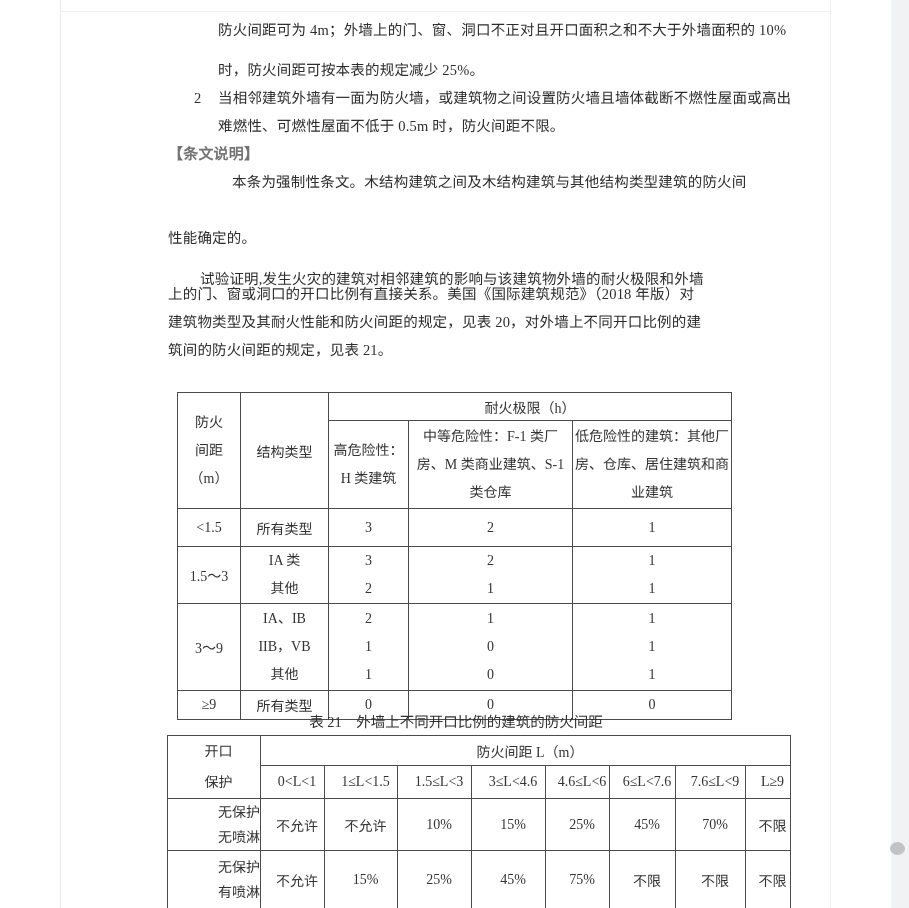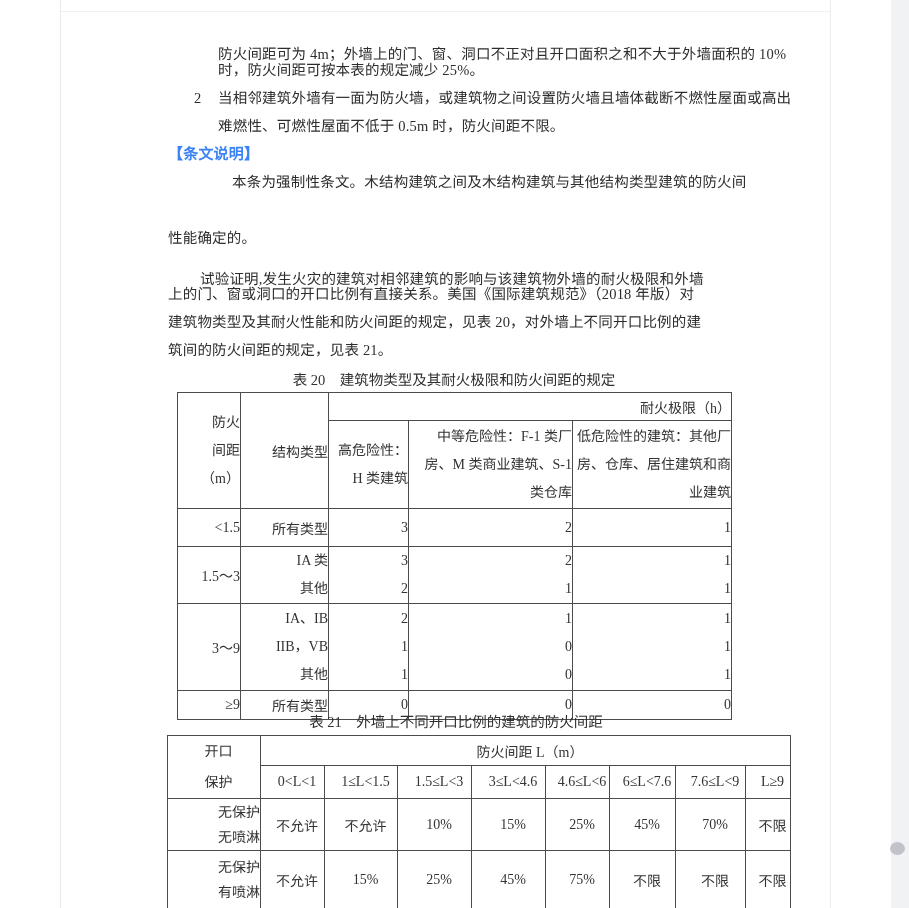--- a/index.html
+++ b/index.html
@@ -7,44 +7,44 @@
         font-family:"Liberation Serif","DejaVu Serif",serif;color:#2d2d2d;}
   .edge-v{position:absolute;top:0;bottom:0;width:1px;background:#e9e9e9;}
   .edge-left{left:60px;}
   .edge-right{left:830px;background:#ededed;}
   .top-divider{position:absolute;left:61px;top:11px;width:769px;height:1px;background:#f1f1f1;}
   .scroll-track{position:absolute;top:0;right:0;width:18px;height:908px;background:#f1f2f3;}
   .scroll-thumb{position:absolute;left:890px;top:842px;width:15px;height:13px;border-radius:50%;background:#c1c3c9;cursor:pointer;}
 
   
   .tl{position:absolute;height:28px;line-height:28px;font-size:14.5px;white-space:nowrap;letter-spacing:0.2px;}
-  .pos-l1 {left:218px;top:40px;text-align:center;}
+  .pos-l1 {left:218px;top:16px;text-align:center;}
   .pos-l2 {left:218px;top:56px;}
   .pos-num{left:194px;top:84px;}
   .pos-l3 {left:218px;top:84px;}
   .pos-l4 {left:218px;top:112px;}
-  .pos-l5 {left:168px;top:140px;font-family:"Liberation Sans","DejaVu Sans",sans-serif;font-weight:700;font-size:15px;color:#3b82f6;}
+  .pos-l5 {left:168px;top:140px;font-family:"Liberation Sans","DejaVu Sans",sans-serif;font-weight:700;font-size:15px;color:#737373;}
   .pos-l6 {left:200px;top:168px;margin-left:32px;}
   .pos-l7 {left:168px;top:196px;}
   .pos-l8 {left:168px;top:224px;}
   .pos-l9 {left:200px;top:252px;margin-top:13px;}
   .pos-l10{left:168px;top:280px;}
   .pos-l11{left:168px;top:308px;}
   .pos-l12{left:168px;top:336px;}
 
   .caption{position:absolute;text-align:center;font-size:14.5px;color:#2f2f2f;white-space:nowrap;}
   .cap20{left:177px;top:367px;width:554px;height:26px;line-height:26px;}
   .cap21{left:167px;top:709px;width:578px;height:26px;line-height:26px;}
 
   table.doc{position:absolute;border-collapse:collapse;table-layout:fixed;font-size:14px;color:#333;}
   table.doc td{border:1px solid #4b4b4b;vertical-align:middle;padding:0;overflow:hidden;}
   table.doc td div{white-space:nowrap;}
   .t20{left:177px;top:392px;}
   .t21{left:167px;top:735px;}
-  .c{text-align:right;}
+  .c{text-align:center;}
   .lh28 div{line-height:28px;}
   tr.h28{height:28px;} tr.h88{height:88px;} tr.h27{height:38px;margin-top:26px;}
   tr.h56{height:56px;} tr.h87{height:87px;} tr.h29{height:29px;}
   tr.h30{height:30px;} tr.h32{height:32px;} tr.h52{height:52px;} tr.h58{height:58px;}
   .t21 td.lft{text-align:center;padding-left:9px;}
   .t21 .corner div{line-height:31px;}
   .t21 .rowlabel div{line-height:25px;margin-left:41px;}
 </style>
 </head>
 <body>
@@ -61,21 +61,20 @@
   <div class="tl pos-l3">当相邻建筑外墙有一面为防火墙，或建筑物之间设置防火墙且墙体截断不燃性屋面或高出</div>
   <div class="tl pos-l4">难燃性、可燃性屋面不低于 0.5m 时，防火间距不限。</div>
   <div class="tl pos-l5">【条文说明】</div>
   <div class="tl pos-l6">本条为强制性条文。木结构建筑之间及木结构建筑与其他结构类型建筑的防火间</div>
   <div class="tl pos-l8">性能确定的。</div>
   <div class="tl pos-l9">试验证明,发生火灾的建筑对相邻建筑的影响与该建筑物外墙的耐火极限和外墙</div>
   <div class="tl pos-l10">上的门、窗或洞口的开口比例有直接关系。美国《国际建筑规范》（2018 年版）对</div>
   <div class="tl pos-l11">建筑物类型及其耐火性能和防火间距的规定，见表 20，对外墙上不同开口比例的建</div>
   <div class="tl pos-l12">筑间的防火间距的规定，见表 21。</div>
 
-  <div class="caption cap20">表 20　建筑物类型及其耐火极限和防火间距的规定</div>
   <table class="doc t20">
     <colgroup>
       <col style="width:63px">
         <col style="width:88px">
         <col style="width:80px">
       <col style="width:164px">
         <col style="width:159px">
     </colgroup>
     <tbody>
         <tr class="h28">

